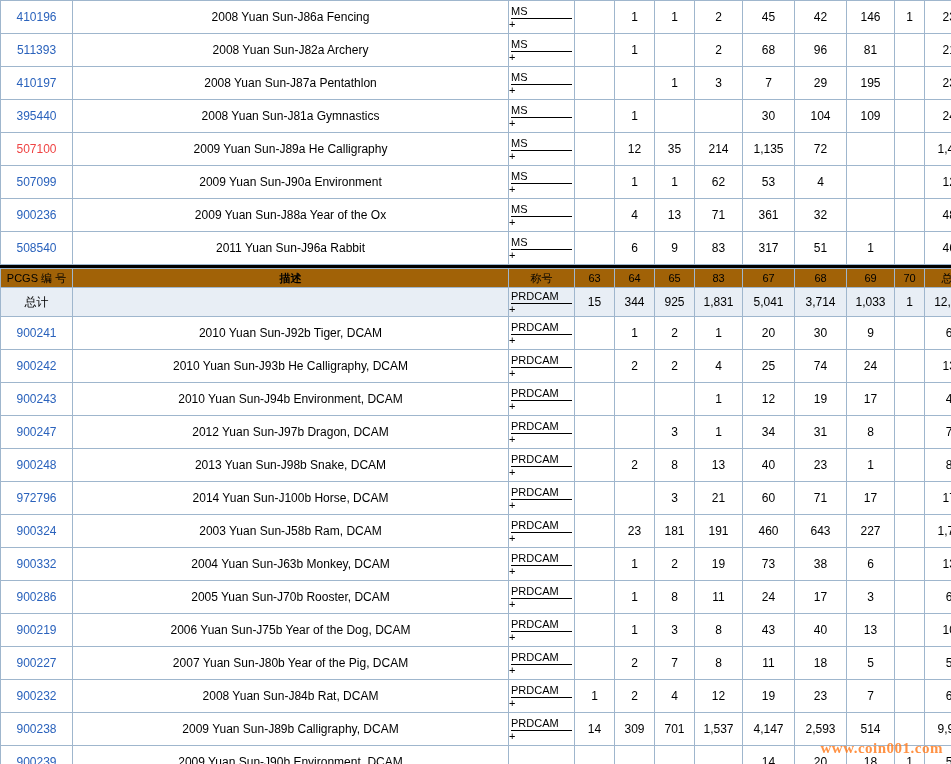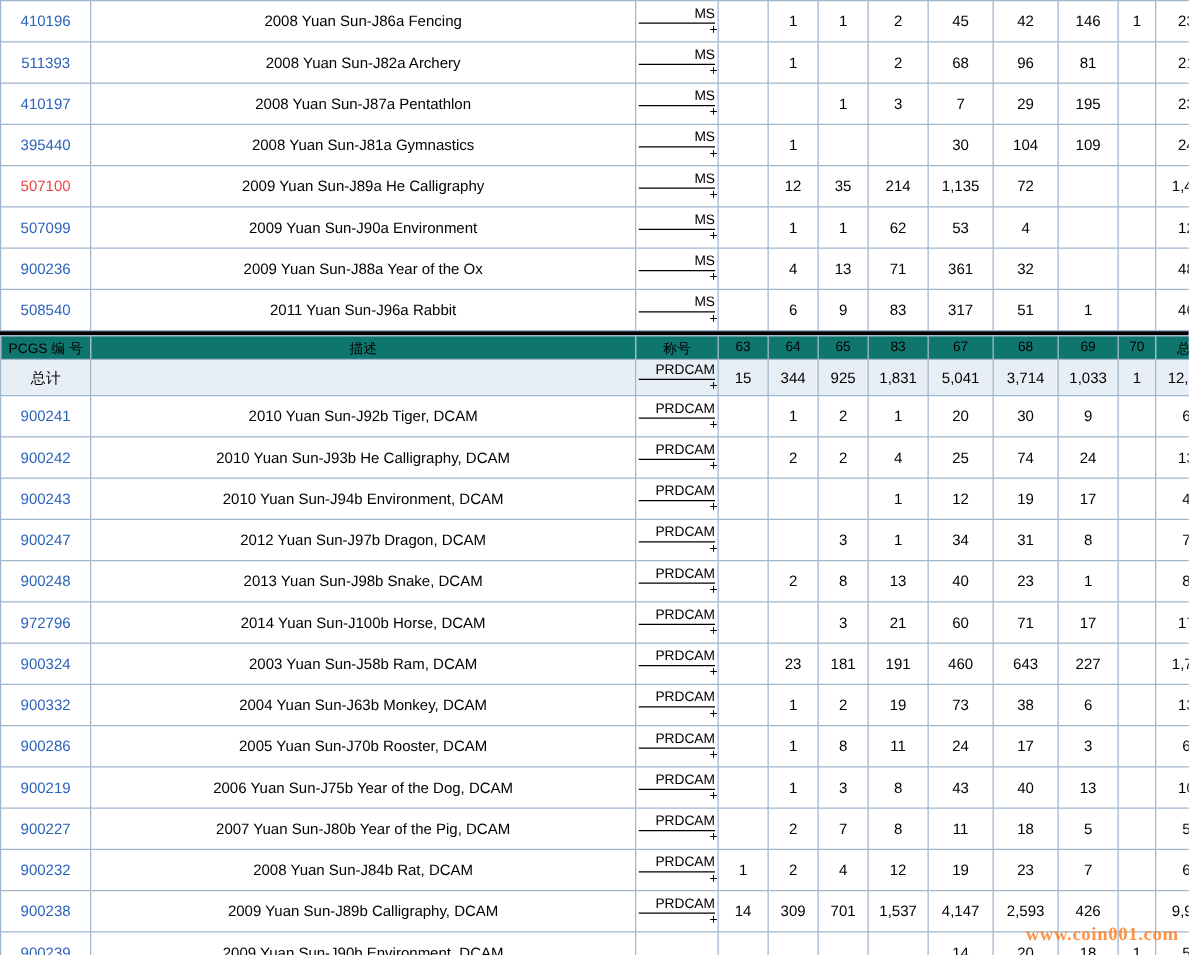--- a/index.html
+++ b/index.html
@@ -52,21 +52,21 @@
     color: #2a62bc;
     font-size: 12px;
   }
   td.pcgs.plain { color: #ef4444; }
   td.desc {
     text-align: center;
     font-size: 12px;
     color: #000;
   }
   td.title {
-    text-align: right;
+    text-align: left;
     font-size: 11px;
     line-height: 11px;
     padding: 0;
   }
   td.title .lbl {
     display: block;
     border-bottom: 1px solid #000;
     padding: 1px 0 1px 0;
     margin: 0 2px;
     font-size: 11px;
@@ -83,23 +83,23 @@
   td.total {
     text-align: center;
     font-size: 12px;
   }
 
   
   tr.headrow td {
     height: 18px;
     font-size: 11px;
     text-align: center;
-    background: #0f766e;
-  }
-  tr.headrow td.hdesc { font-size: 11px; }
+    background: #a16207;
+  }
+  tr.headrow td.hdesc { font-size: 11px; font-weight: bold; }
 
   
   tr.totalrow td {
     background: #e8eef5;
     height: 28px;
   }
   tr.totalrow td.pcgs { text-align: center; color:#000; }
 
   .section-label {
     font-size: 12px;
@@ -547,21 +547,21 @@
         <td class="title">
             <span class="lbl">PRDCAM</span>
             <span class="plus">+</span>
           </td>
         <td class="num">14</td>
         <td class="num">309</td>
         <td class="num">701</td>
         <td class="num">1,537</td>
         <td class="num">4,147</td>
         <td class="num">2,593</td>
-        <td class="num">426</td>
+        <td class="num">514</td>
         <td class="num"></td>
         <td class="total">9,956</td>
       </tr>
       <tr>
         <td class="pcgs">900239</td>
         <td class="desc">2009 Yuan Sun-J90b Environment, DCAM</td>
         <td class="title"></td>
         <td class="num"></td>
         <td class="num"></td>
         <td class="num"></td>

